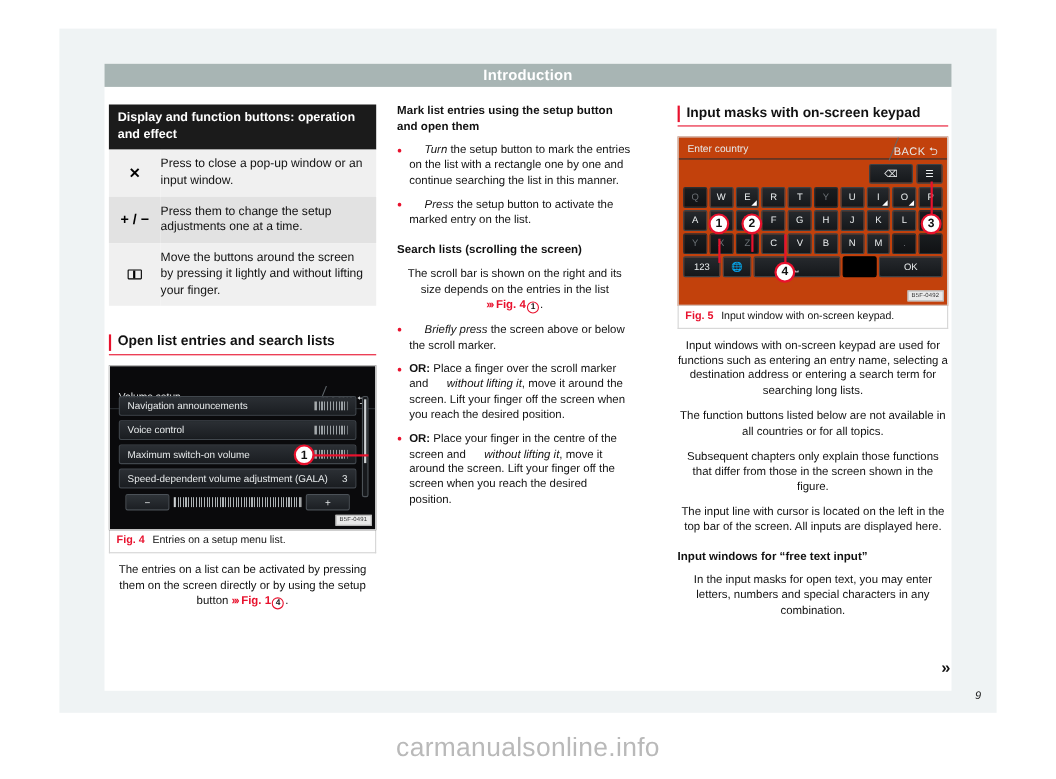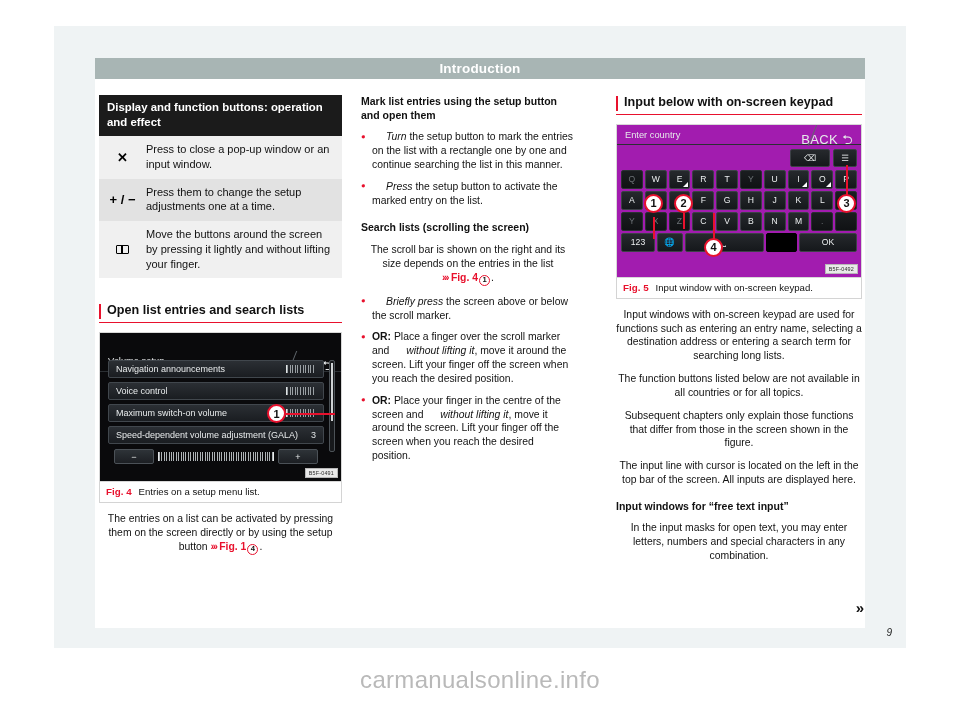--- a/index.html
+++ b/index.html
@@ -110,21 +110,21 @@
   }
 
   
   .mmi { height: 150px; position: relative; }
   .mmi-top {
     position: absolute; left: 0; top: 18px; right: 0; height: 21px;
     border-bottom: 1px solid #2b2f33;
     color: #e6e9ea; font-size: 9.3px;
   }
   .mmi-title { position: absolute; left: 8px; top: 5px; }
-  .mmi-back { position: absolute; right: 8px; top: 5px; font-size: 13px; letter-spacing: .4px; text-align: center; }
+  .mmi-back { position: absolute; right: 8px; top: 5px; font-size: 10px; letter-spacing: .4px; text-align: center; }
   .mmi-notch {
     position: absolute; right: 48px; top: 0; width: 22px; height: 21px;
     border-right: 1px solid #60676c;
     transform: skewX(-22deg);
   }
   .mmi-list { position: absolute; left: 8px; top: 27px; right: 17px; }
   .mmi-item {
     position: relative;
     height: 18px; margin-bottom: 4px;
     background: linear-gradient(#2b2f34, #1a1d21);
@@ -169,21 +169,21 @@
     position: absolute;
     width: 19px; height: 19px; border-radius: 50%;
     background: #ffffff; border: 2px solid #e8112d;
     color: #111; font-size: 11px; font-weight: bold;
     display: flex; align-items: center; justify-content: center;
     z-index: 6;
   }
   .lead { position: absolute; background: #e8112d; z-index: 5; }
 
   
-  .kp { height: 154px; position: relative; background: #a21caf; }
+  .kp { height: 154px; position: relative; background: #c2410c; }
   .kp-top {
     position: absolute; left: 0; top: 0; right: 0; height: 20px;
     border-bottom: 1px solid #2b2f33; color: #e6e9ea; font-size: 9.3px;
   }
   .kp-rows { position: absolute; left: 4px; right: 4px; top: 24px; }
   .kp-row { display: flex; gap: 2px; margin-bottom: 2px; }
   .key {
     flex: 1; height: 19px;
     background: linear-gradient(#26292d,#15181b);
     border: 1px solid #3c4146; border-radius: 2px;
@@ -352,21 +352,21 @@
       <div class="bullet"><span class="it">Briefly press</span><span> the screen above or below the scroll marker.</span></div>
 
       <div class="bullet"><span class="bd">OR:</span><span> Place a finger over the scroll marker and </span><span class="it">without lifting it</span><span>, move it around the screen. Lift your finger off the screen when you reach the desired position.</span></div>
 
       <div class="bullet"><span class="bd">OR:</span><span> Place your finger in the centre of the screen and </span><span class="it">without lifting it</span><span>, move it around the screen. Lift your finger off the screen when you reach the desired position.</span></div>
 
     </div>
 
     <div class="col col-3">
 
-      <div class="sec-head">Input below with on-screen keypad</div>
+      <div class="sec-head">Input masks with on-screen keypad</div>
 
       <div class="figure">
         <div class="fig-img kp">
 
           <div class="kp-top">
             <span class="mmi-title">Enter country</span>
             <span class="mmi-notch"></span>
             <span class="mmi-back"><span>BACK</span> ⮌</span>
           </div>
 

